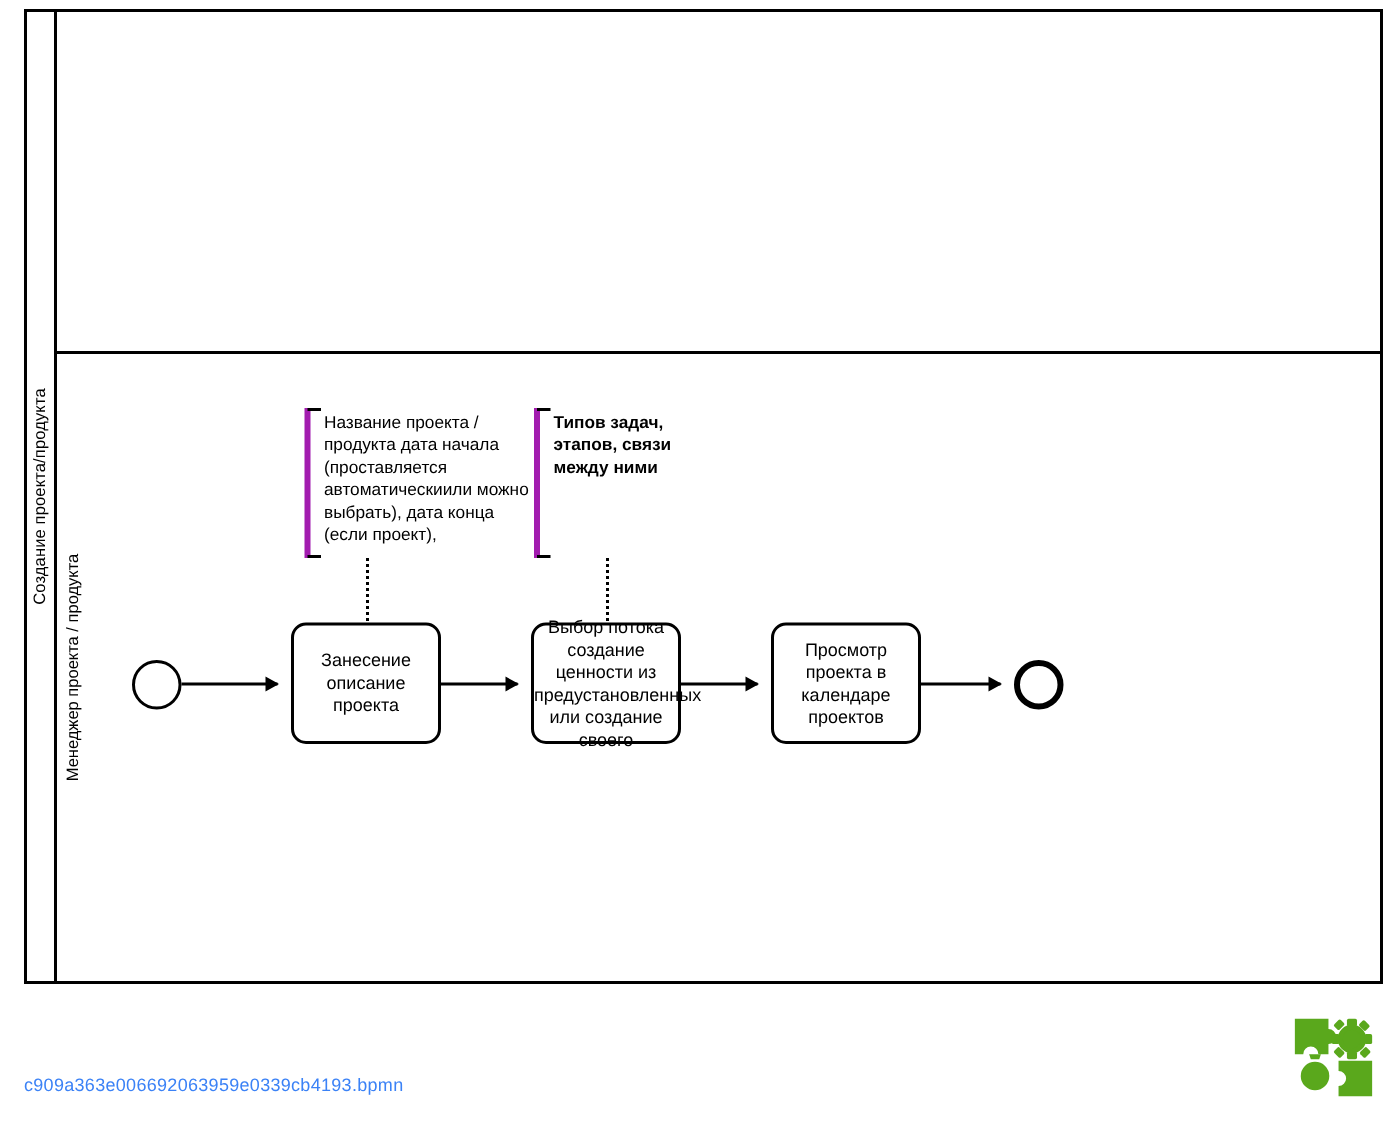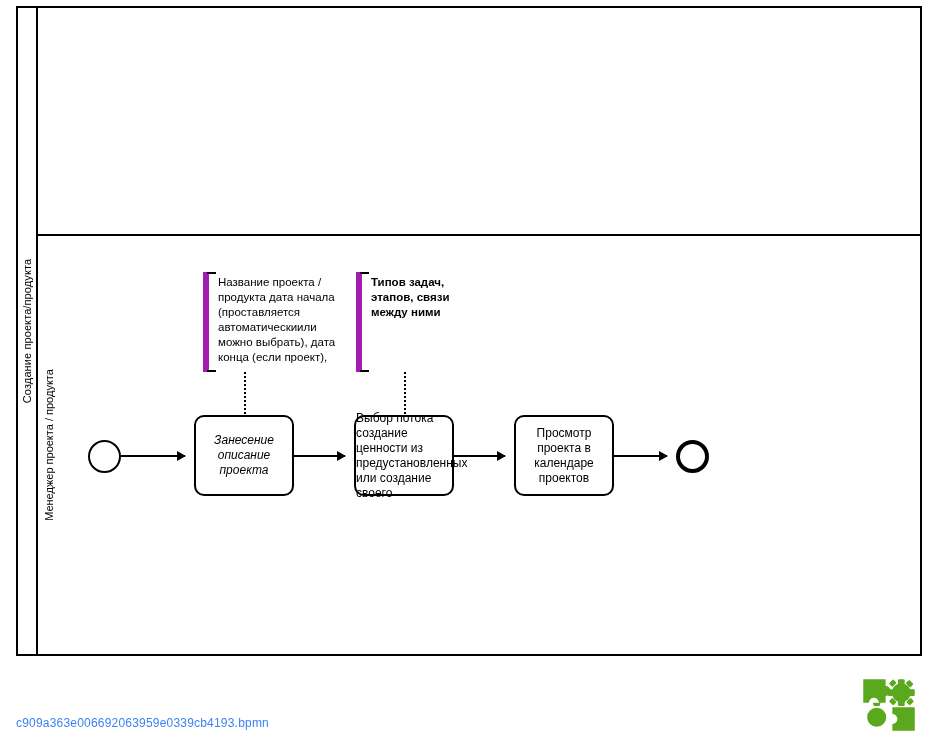--- a/index.html
+++ b/index.html
@@ -116,38 +116,38 @@
     box-sizing: border-box;
     background: #ffffff;
     display: flex;
     align-items: center;
     justify-content: center;
     text-align: center;
     font-size: 12px;
     line-height: 15px;
     color: #000000;
   }
-  .task-1 { left: 194px; top: 415px; width: 100px; height: 81px; font-style: italic; }
+  .task-1 { left: 194px; top: 415px; width: 100px; height: 81px; }
   .task-2 { left: 354px; top: 415px; width: 100px; height: 81px; }
   .task-3 { left: 514px; top: 415px; width: 100px; height: 81px; }
 
   .task-overflow-wrap {
     position: absolute;
     left: 354px;
     top: 415px;
     width: 100px;
     height: 81px;
     display: flex;
     align-items: center;
     justify-content: center;
     pointer-events: none;
   }
   .task-overflow-text {
     width: 96px;
-    text-align: left;
+    text-align: center;
     font-size: 12px;
     line-height: 15px;
     color: #000000;
     white-space: pre-line;
   }
 
   
   .flow {
     position: absolute;
     height: 2px;
@@ -167,21 +167,21 @@
   }
   .flow-1 { left: 121px; width: 64px; }
   .flow-2 { left: 294px; width: 51px; }
   .flow-3 { left: 454px; width: 51px; }
   .flow-4 { left: 614px; width: 53px; }
 
   
   .annotation {
     position: absolute;
     box-sizing: border-box;
-    border-left: 6px solid #a21caf;
+    border-left: 4px solid #a21caf;
     font-size: 11.5px;
     line-height: 15px;
     color: #000000;
   }
   .annotation::before,
   .annotation::after {
     content: "";
     position: absolute;
     left: -2px;
     width: 9px;

